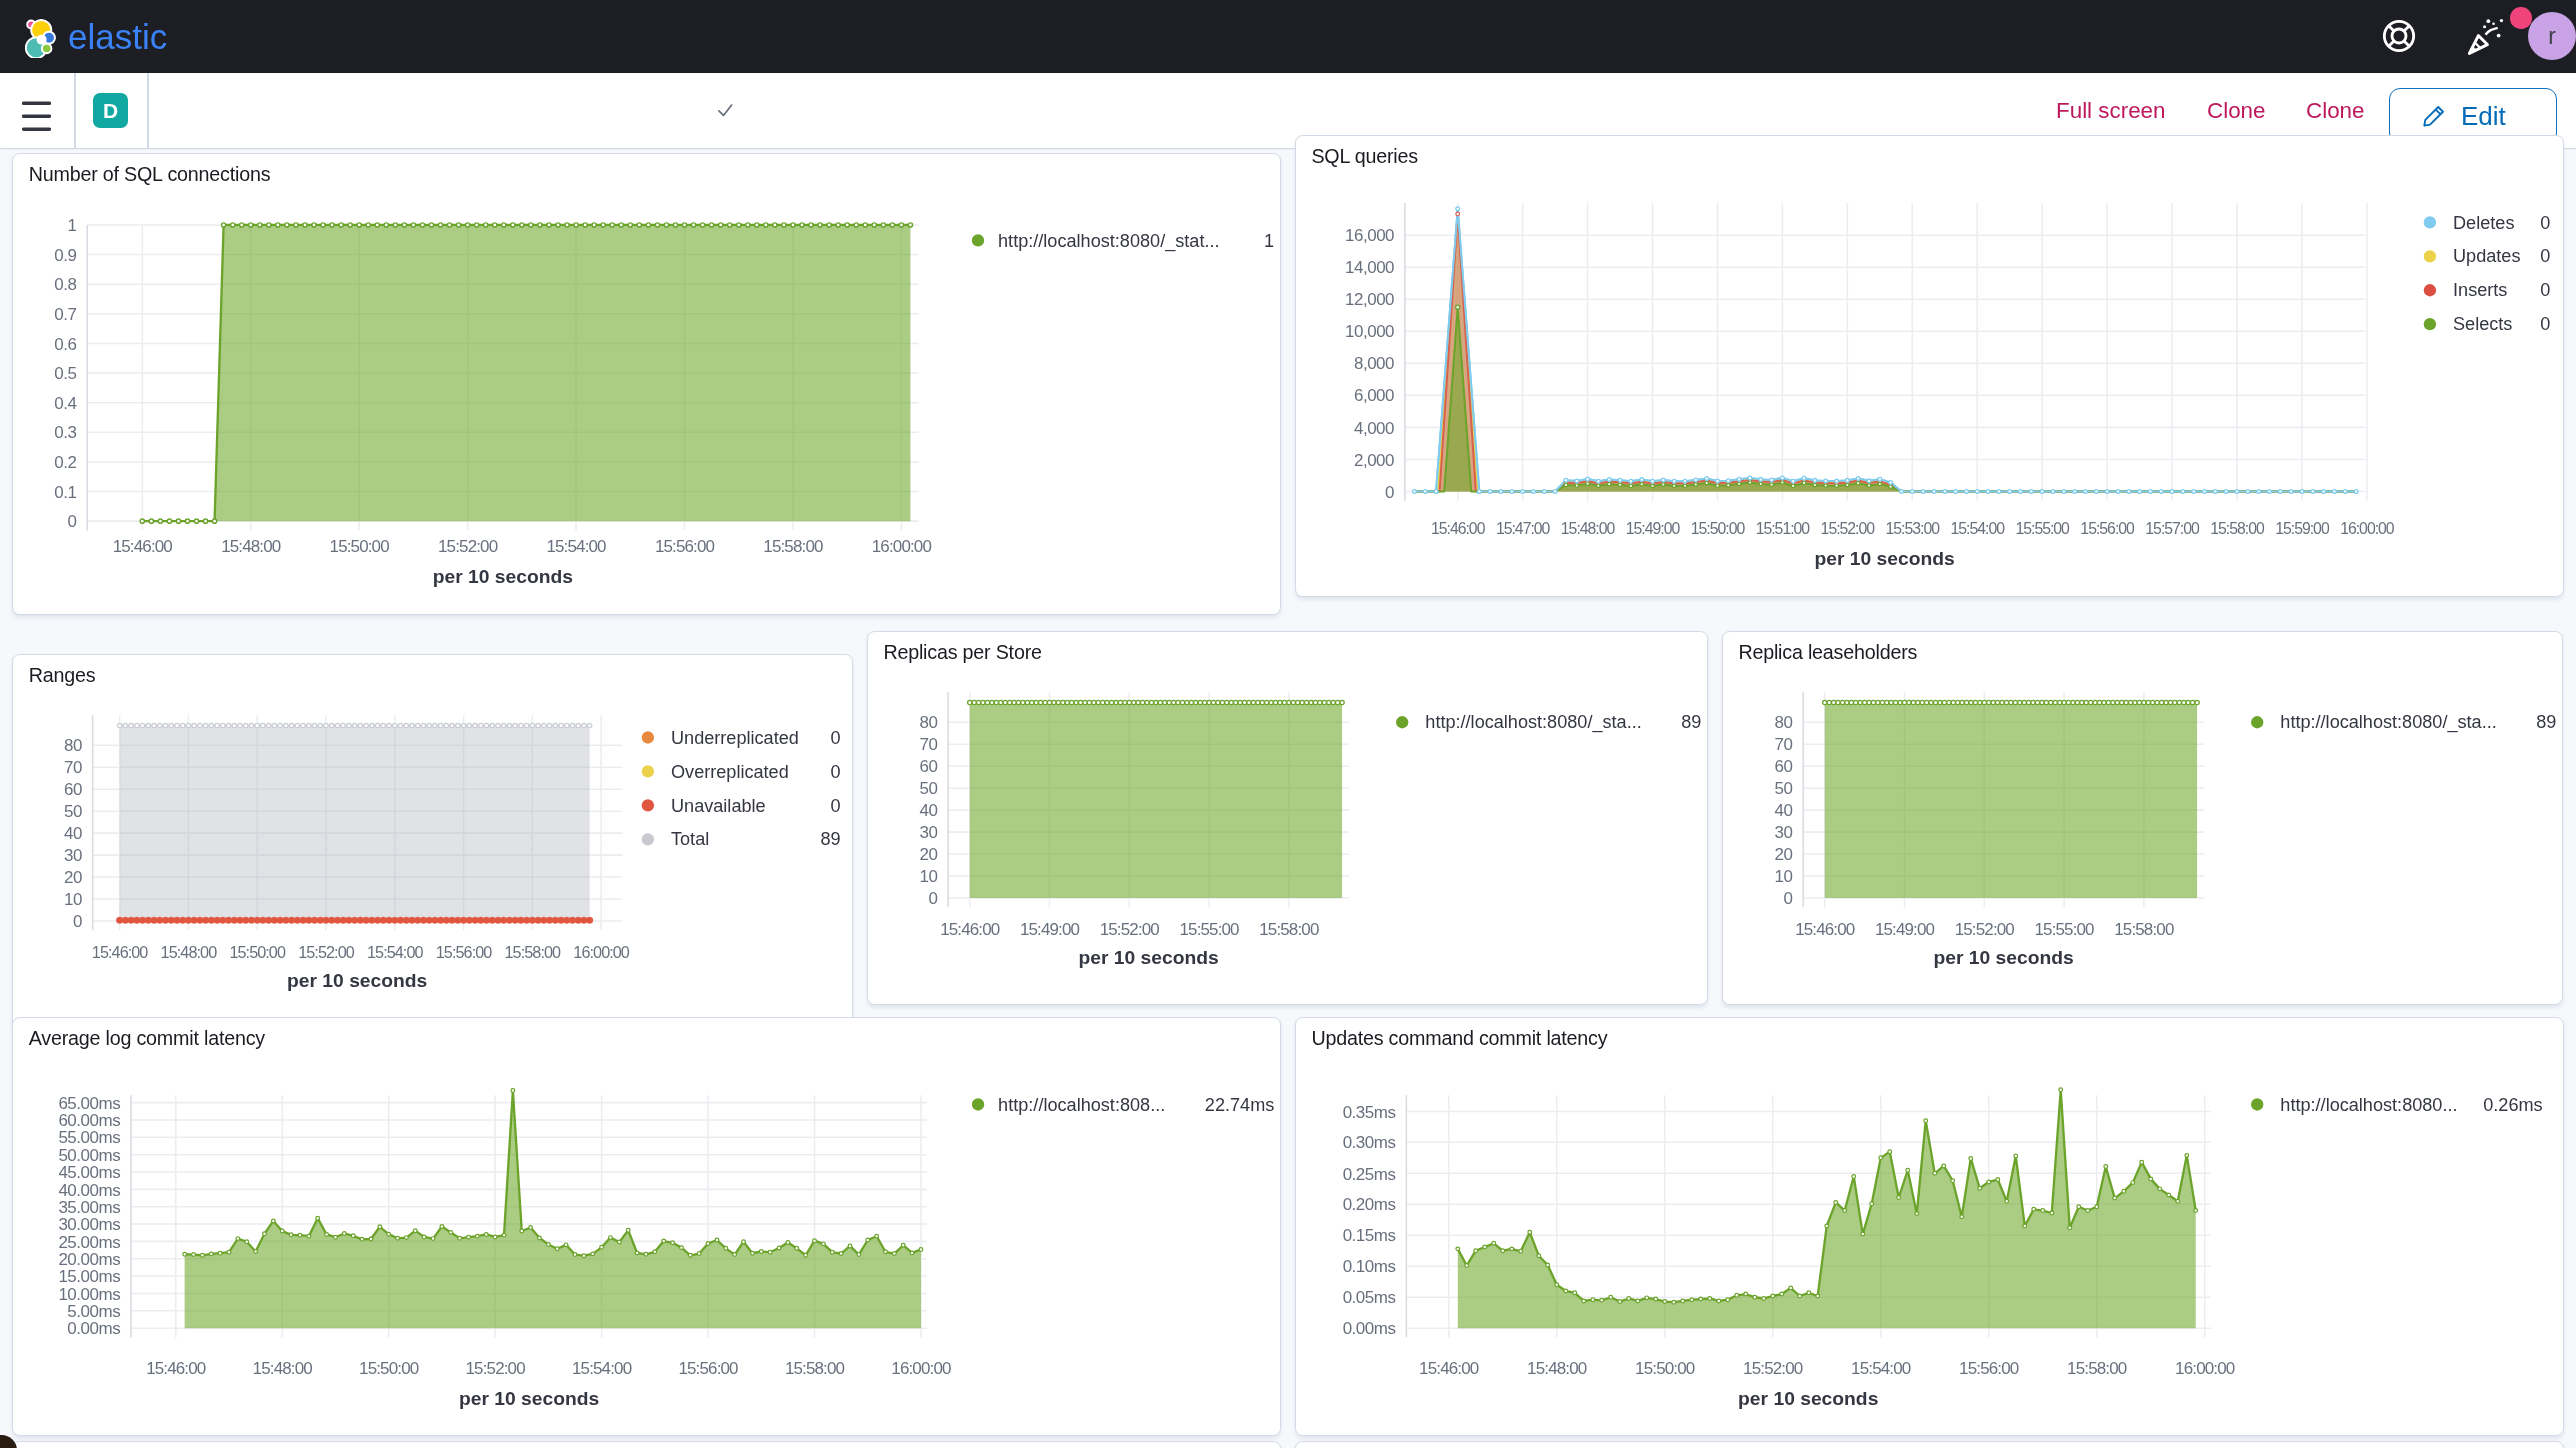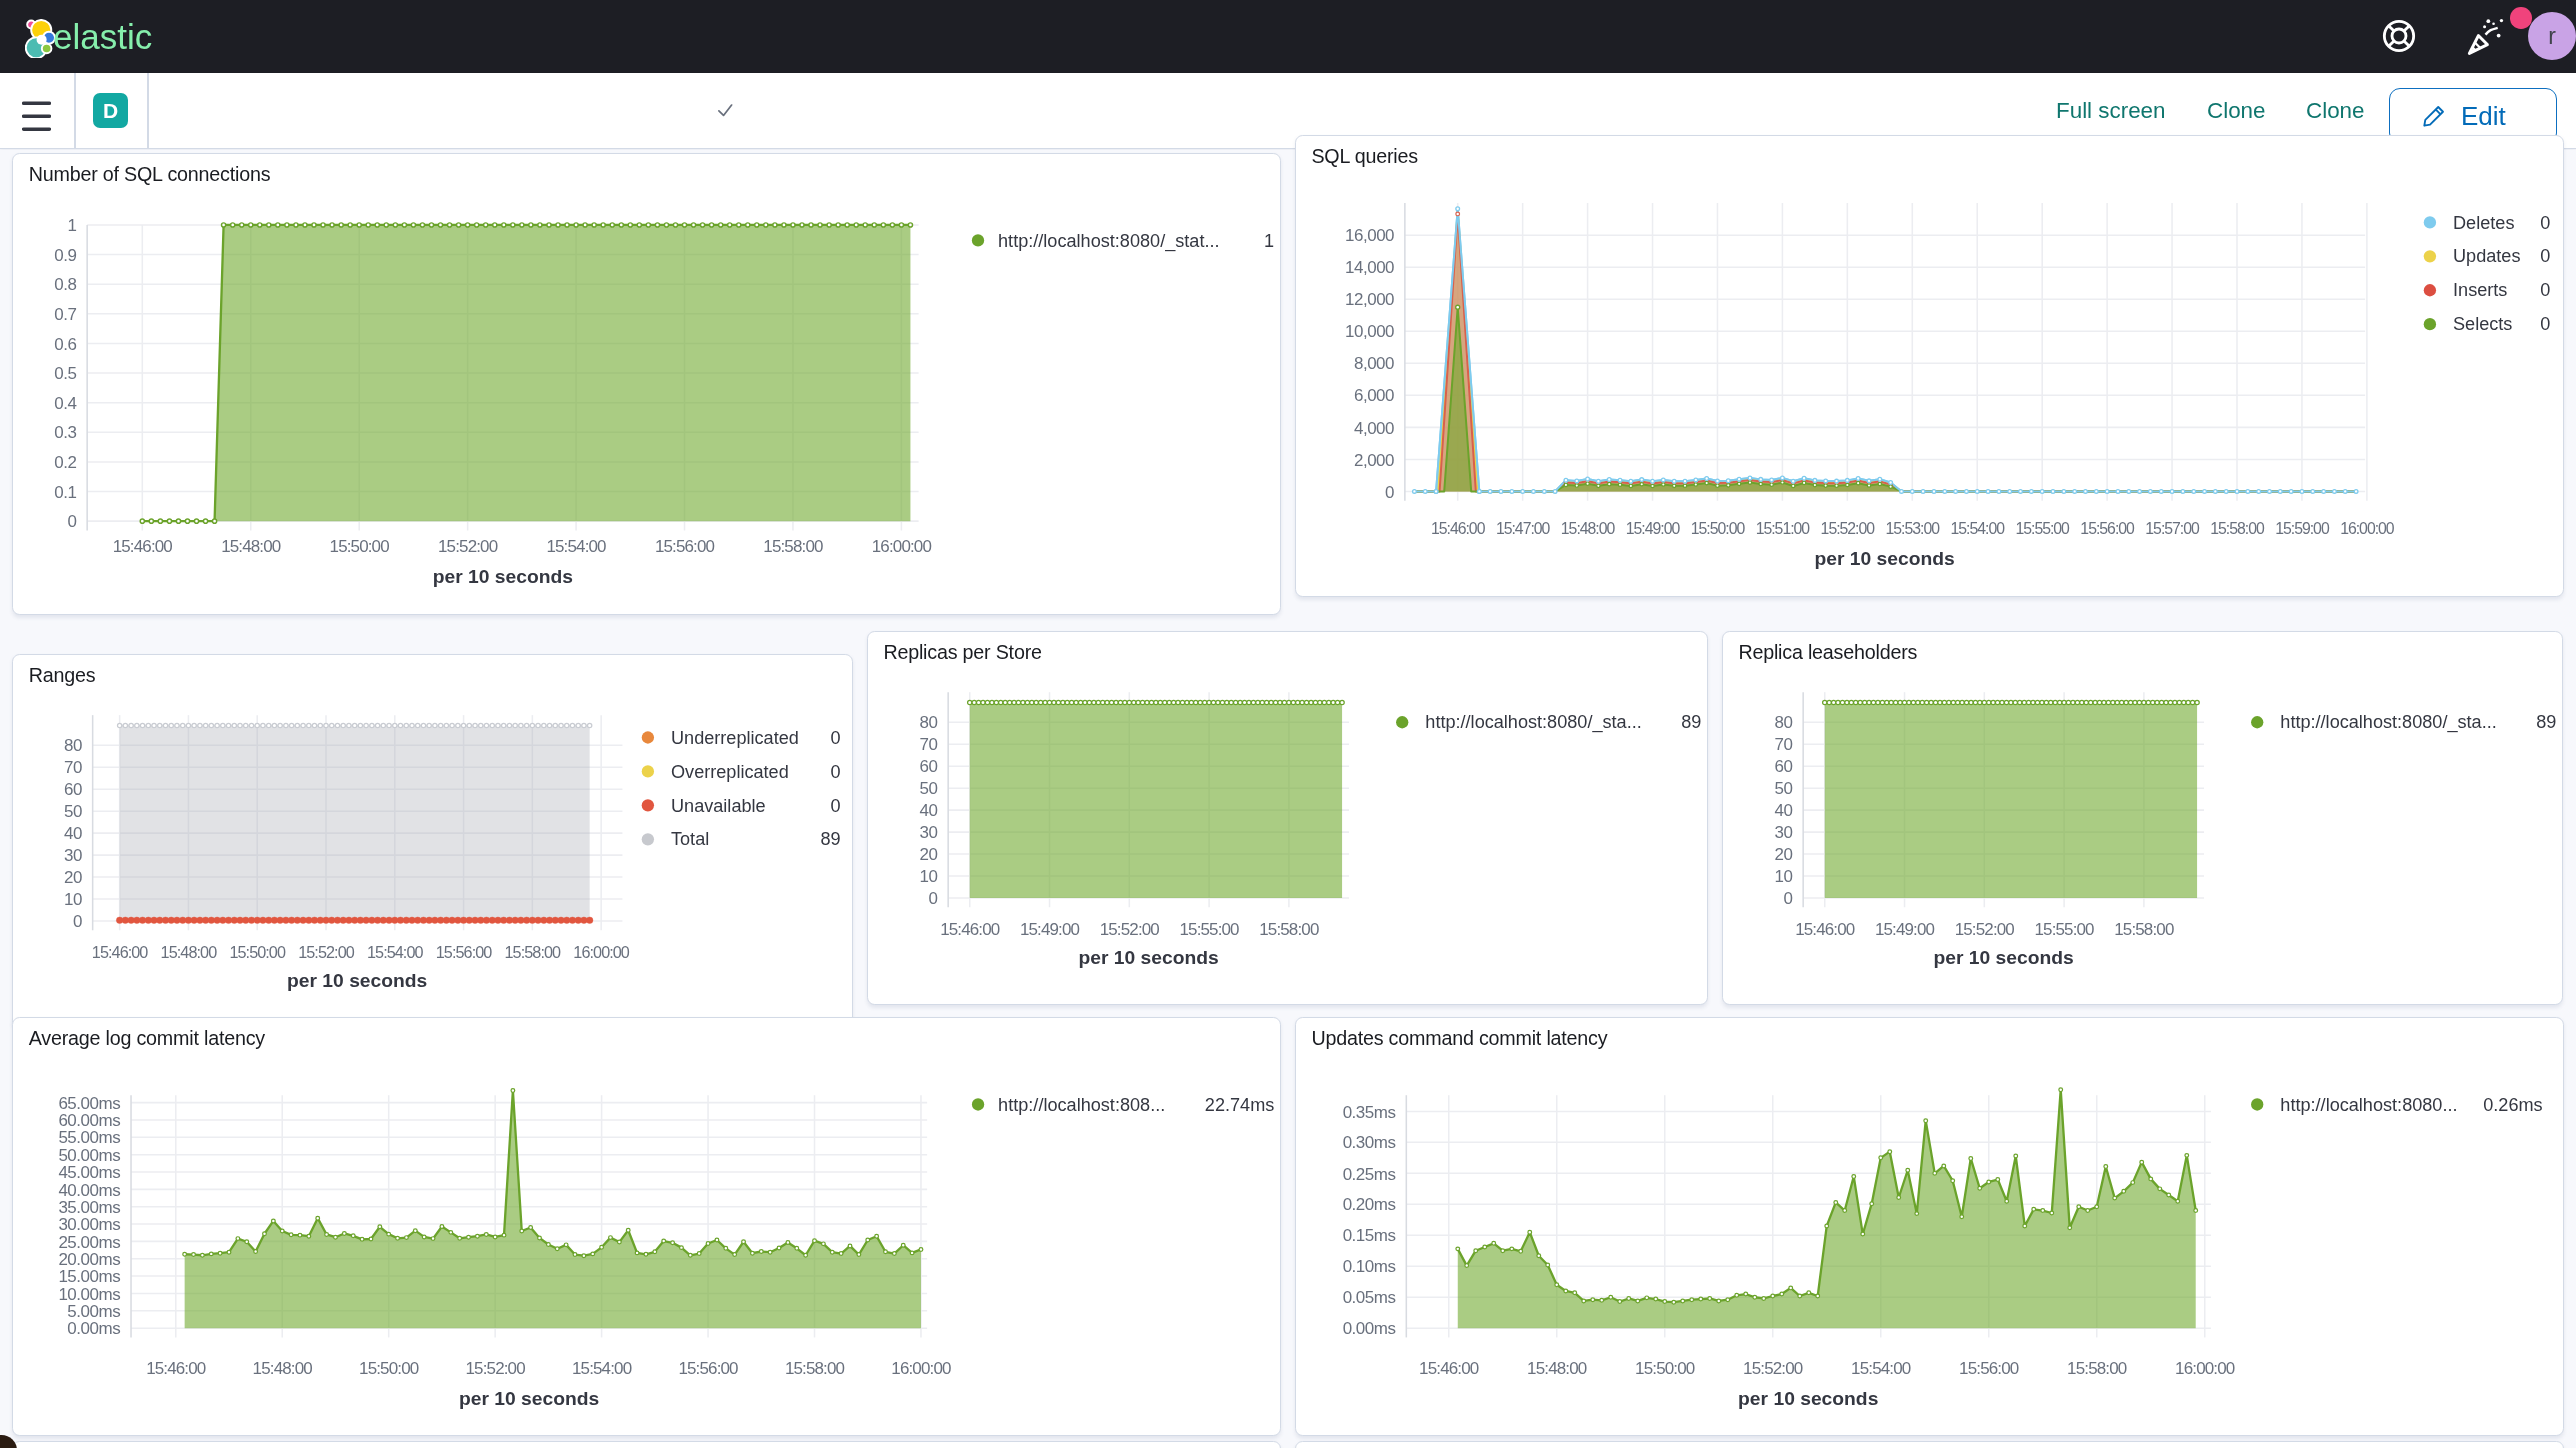--- a/index.html
+++ b/index.html
@@ -1,30 +1,30 @@
 <!DOCTYPE html>
 <html style="font-size:12.3px"><head><meta charset="utf-8"><style>
 *{margin:0;padding:0;box-sizing:border-box}
 html,body{width:2576px;height:1448px;overflow:hidden;font-family:'Liberation Sans',sans-serif;background:#f7f8fc}
 .hdr{position:absolute;left:0;top:0;width:2576px;height:73px;background:#1d1e24}
 .crumbs{position:absolute;left:0;top:73px;width:2576px;height:76px;background:#fff;border-bottom:1.5px solid #d3dae6;box-shadow:0 2.3px 3.1px rgba(100,110,140,.08)}
 .panel{position:absolute;background:#fff;border:1.5px solid #d3dae6;border-radius:7.7px;box-shadow:0 2.3px 3.9px rgba(90,105,140,.12)}
 .ptitle{position:absolute;left:15.4px;top:8.5px;font-size:19.7px;font-weight:normal;color:#1a1c21;letter-spacing:-0.2px}
-.hlink{position:absolute;top:0;height:76px;line-height:76px;color:#0f766e;font-size:22.4px}
+.hlink{position:absolute;top:0;height:76px;line-height:76px;color:#be185d;font-size:22.4px}
 </style></head><body>
 <div class="hdr">
   <svg width="34" height="39" viewBox="0 0 44 50" style="position:absolute;left:25px;top:19px">
     <circle cx="8" cy="7" r="5.2" fill="#f04e98" stroke="#fff" stroke-width="2.5"></circle>
     <circle cx="21" cy="14" r="13" fill="#fdd10a" stroke="#fff" stroke-width="2.5"></circle>
     <circle cx="31" cy="24" r="7.8" fill="#3579dc" stroke="#fff" stroke-width="2.5"></circle>
     <circle cx="14.5" cy="37" r="13.5" fill="#4cbcb2" stroke="#fff" stroke-width="2.5"></circle>
     <circle cx="28" cy="38" r="6.2" fill="#8bc741" stroke="#fff" stroke-width="2.5"></circle>
     <circle cx="21.5" cy="26.5" r="6.5" fill="#fff"></circle>
   </svg>
-  <div style="position:absolute;left:53px;top:0;height:87px;line-height:74px;color:#86efac;font-size:35px;letter-spacing:0">elastic</div>
+  <div style="position:absolute;left:68px;top:0;height:87px;line-height:74px;color:#3b82f6;font-size:35px;letter-spacing:0">elastic</div>
   <svg width="40" height="40" viewBox="0 0 24 24" style="position:absolute;left:2379px;top:16px">
     <circle cx="12" cy="12" r="8.8" fill="none" stroke="#fff" stroke-width="1.7"></circle>
     <circle cx="12" cy="12" r="4.2" fill="none" stroke="#fff" stroke-width="1.7"></circle>
     <g stroke="#fff" stroke-width="1.7" transform="rotate(45 12 12)">
       <line x1="12" y1="3.2" x2="12" y2="7.8"></line>
         <line x1="12" y1="16.2" x2="12" y2="20.8"></line>
       <line x1="3.2" y1="12" x2="7.8" y2="12"></line>
         <line x1="16.2" y1="12" x2="20.8" y2="12"></line>
     </g>
   </svg>

